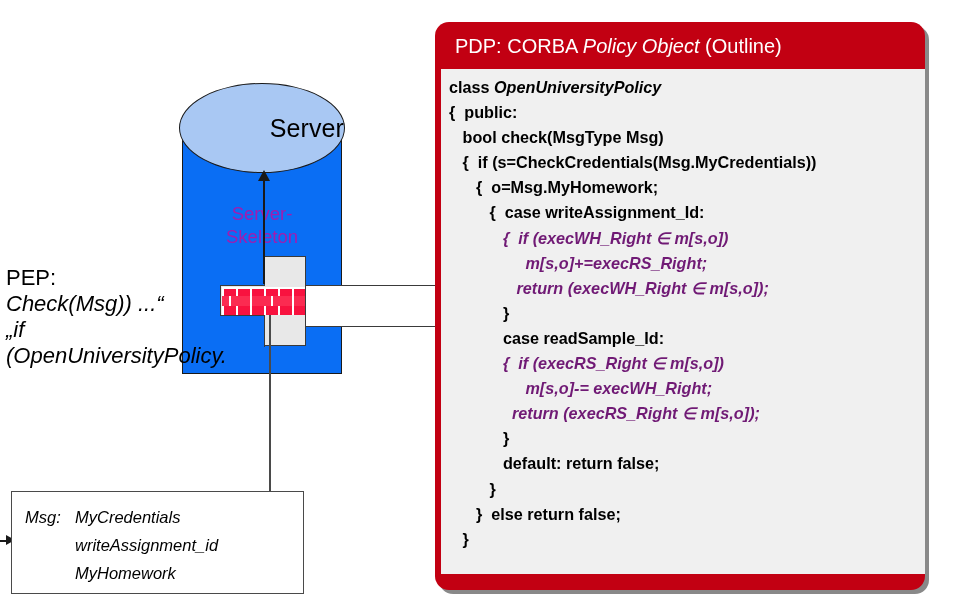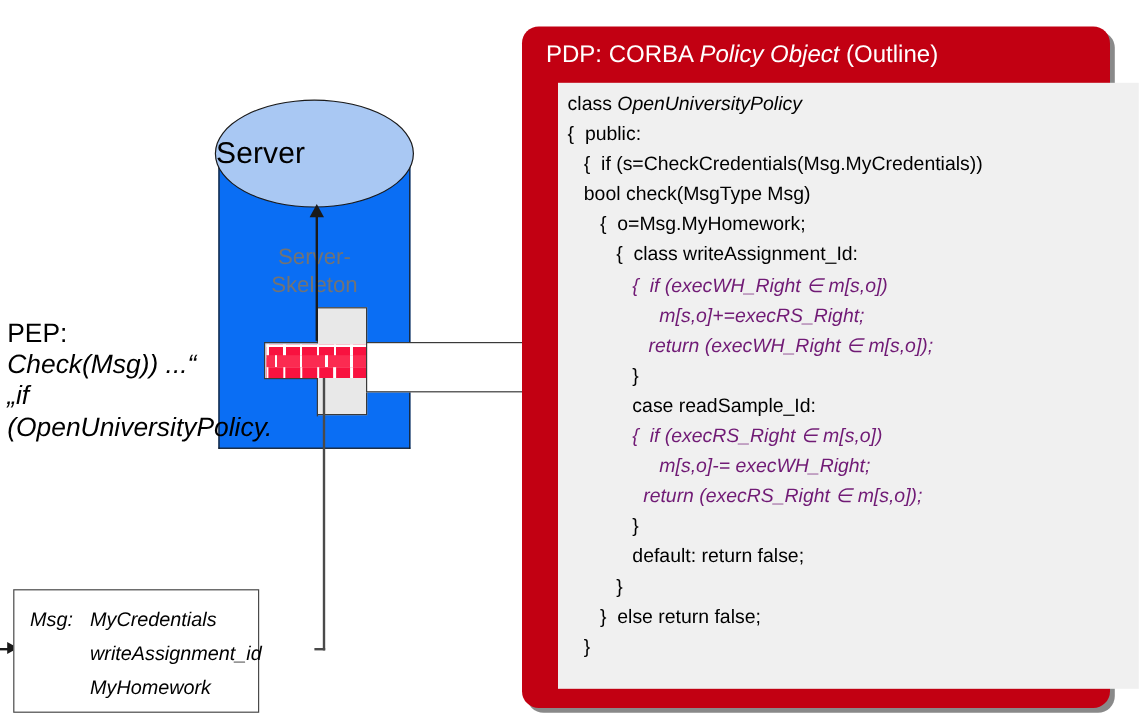--- a/index.html
+++ b/index.html
@@ -37,33 +37,33 @@
   .cyl-top {
     position: absolute;
     left: 179px; top: 83px;
     width: 166px; height: 90px;
     background: #a9c8f3;
     border: 1.3px solid #1a1a1a;
     border-radius: 50% / 50%;
     box-sizing: border-box;
     display: flex;
     align-items: center;
-    justify-content: flex-start;
+    justify-content: flex-end;
   }
   .cyl-top-label {
     font-size: 25px;
     color: #000;
     letter-spacing: 0.1px;
   }
   .skeleton-label {
     position: absolute;
     left: 182px; top: 202px;
     width: 160px;
     text-align: center;
-    color: #737373;
+    color: #a21caf;
     font-size: 18.5px;
     line-height: 23px;
     white-space: pre-line;
   }
 
   
   .grey-block {
     position: absolute;
     left: 220px; top: 256px;
     width: 86px; height: 90px;
@@ -164,21 +164,21 @@
     line-height: 26px;
     color: #000;
   }
   .pep-text .pep-head { font-style: normal; }
   .pep-text .pep-quote { font-style: italic; }
 
   
   .msg-box {
     position: absolute;
     left: 11px; top: 491px;
-    width: 205px; height: 103px;
+    width: 293px; height: 103px;
     background: #ffffff;
     border: 1.4px solid #4a4a4a;
     box-sizing: border-box;
   }
   .msg-rows {
     position: absolute;
     left: 13px; top: 11px;
     font-size: 16.5px;
     font-style: italic;
     line-height: 28px;
@@ -228,26 +228,27 @@
   .pdp-title {
     position: absolute;
     left: 20px; top: 13px;
     font-size: 20px;
     color: #ffffff;
     white-space: nowrap;
   }
   .pdp-title i { font-style: italic; }
   .pdp-code {
     position: absolute;
-    left: 30px; top: 47px;
+    left: 6px; top: 47px;
     width: 484px; height: 505px;
     background: #f0f0f0;
     box-sizing: border-box;
     padding: 6px 0 0 8px;
     overflow: hidden;
+    font-weight: bold;
   }
   .code-line {
     font-size: 16.2px;
     line-height: 25.1px;
     color: #000000;
     white-space: pre;
     font-family: "Liberation Sans", sans-serif;
   }
   .code-line.blue {
     color: #701a75;
@@ -299,24 +300,24 @@
 </div>
 
 <div class="connector"></div>
 
 <div class="pdp-panel">
   <div class="pdp-title"><span>PDP: CORBA </span><i>Policy Object</i><span> (Outline)</span></div>
 
   <div class="pdp-code" id="pdp-code">
       <div class="code-line"><span>class </span><span class="it">OpenUniversityPolicy</span></div>
       <div class="code-line">{  public:</div>
+      <div class="code-line">   bool check(MsgType Msg)</div>
       <div class="code-line">   {  if (s=CheckCredentials(Msg.MyCredentials))</div>
-      <div class="code-line">   bool check(MsgType Msg)</div>
       <div class="code-line">      {  o=Msg.MyHomework;</div>
-      <div class="code-line">         {  class writeAssignment_Id:</div>
+      <div class="code-line">         {  case writeAssignment_Id:</div>
       <div class="code-line blue">            {  if (execWH_Right ∈ m[s,o])</div>
       <div class="code-line blue">                 m[s,o]+=execRS_Right;</div>
       <div class="code-line blue">               return (execWH_Right ∈ m[s,o]);</div>
       <div class="code-line">            }</div>
       <div class="code-line">            case readSample_Id:</div>
       <div class="code-line blue">            {  if (execRS_Right ∈ m[s,o])</div>
       <div class="code-line blue">                 m[s,o]-= execWH_Right;</div>
       <div class="code-line blue">              return (execRS_Right ∈ m[s,o]);</div>
       <div class="code-line">            }</div>
       <div class="code-line">            default: return false;</div>

